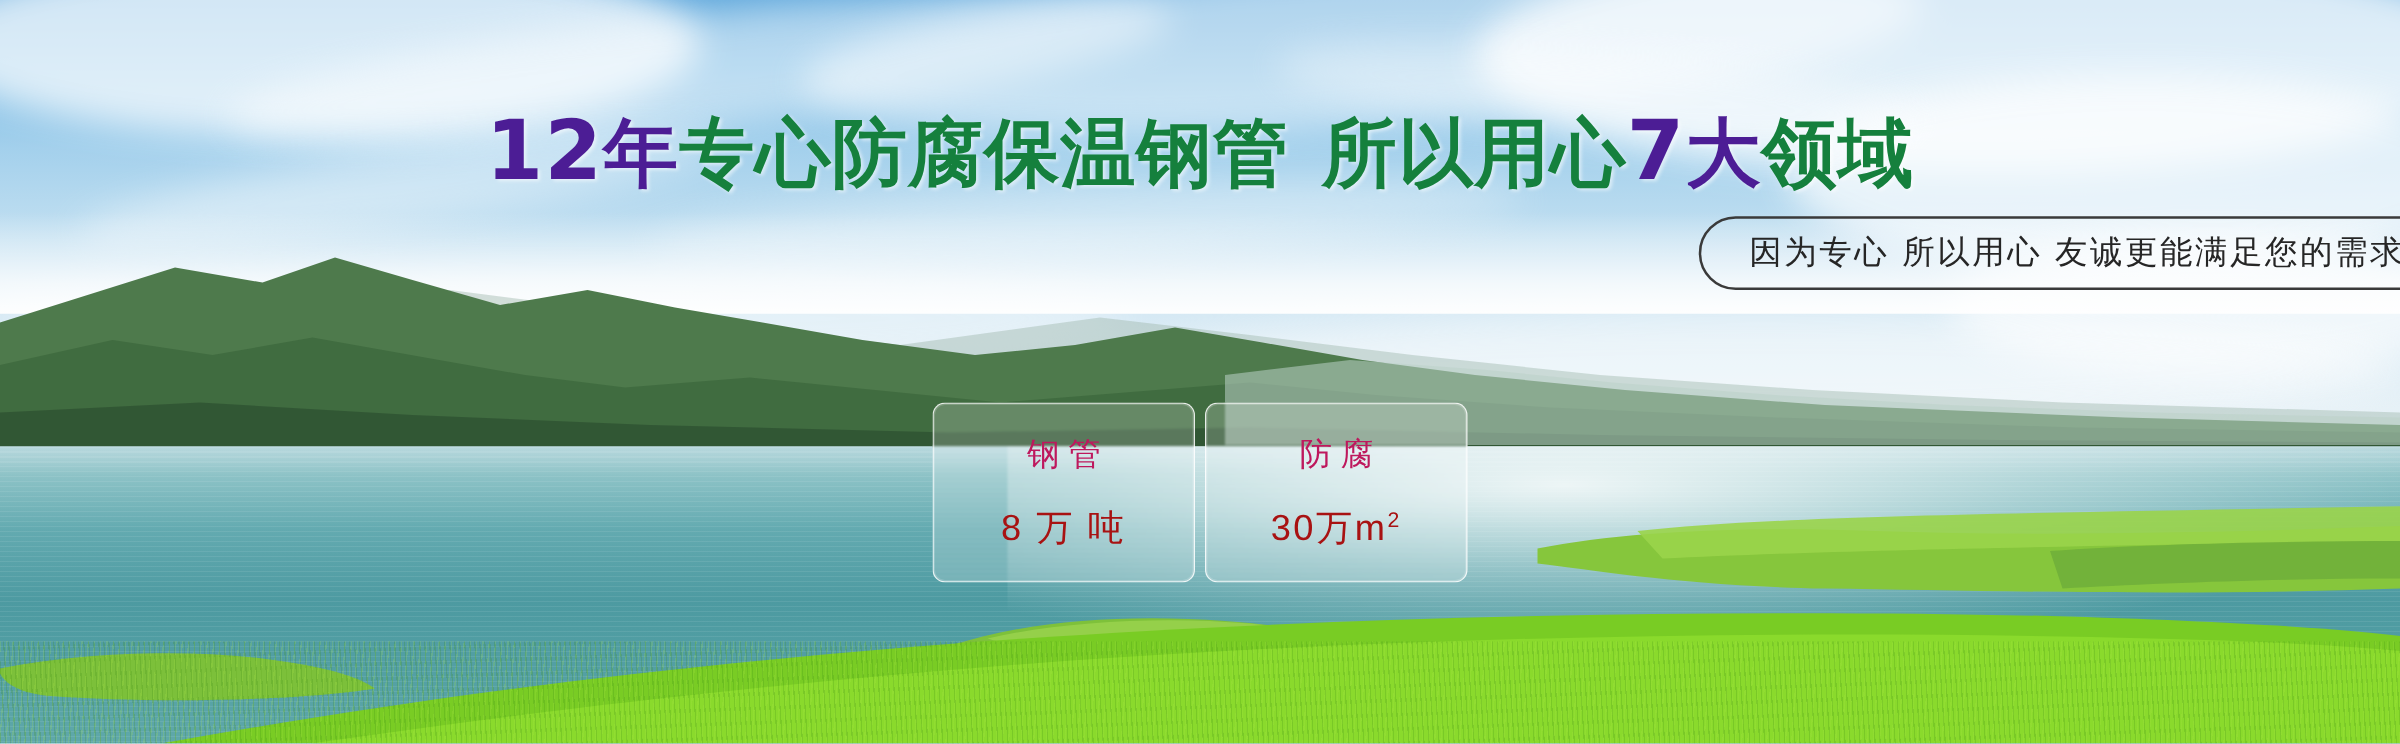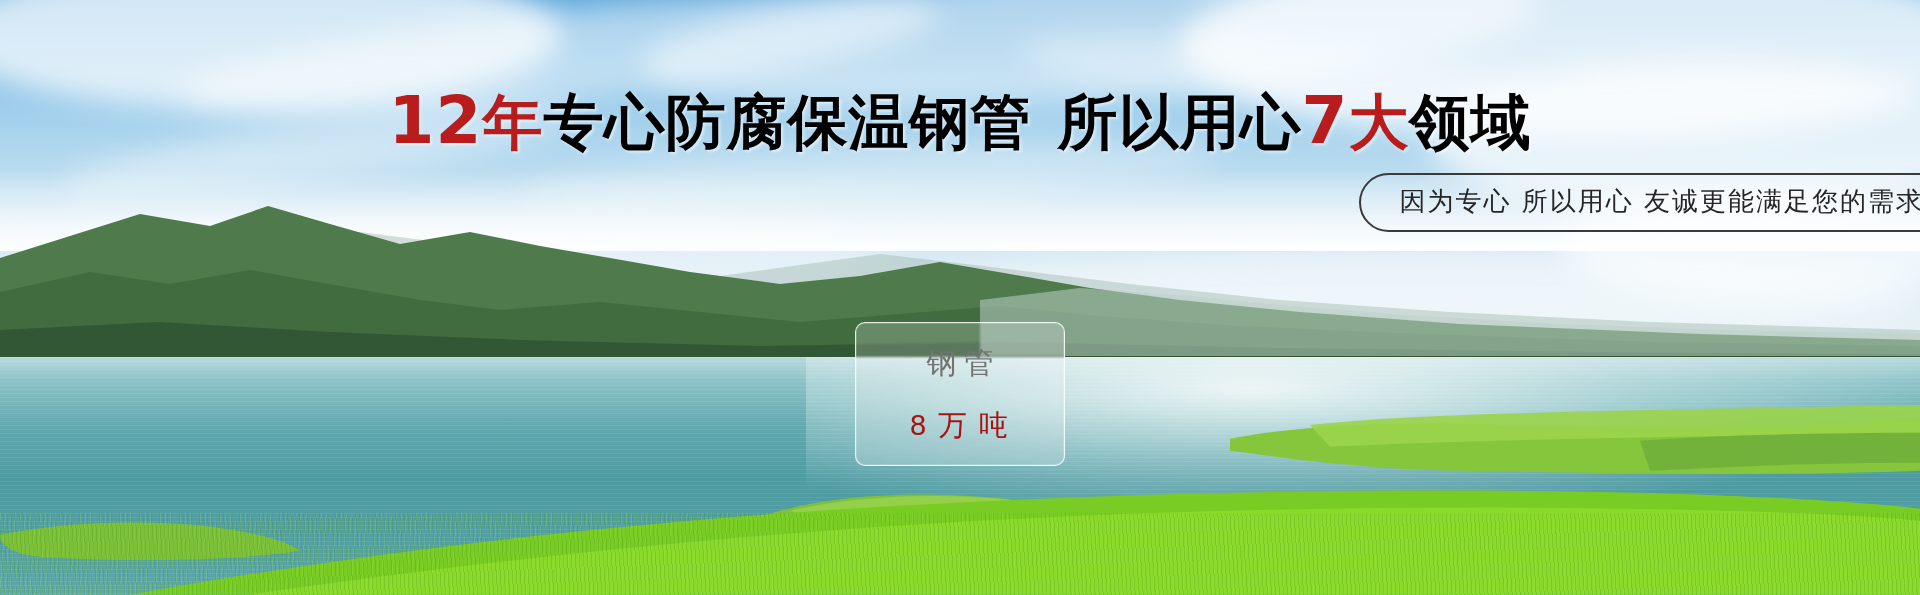--- a/index.html
+++ b/index.html
@@ -98,22 +98,22 @@
     position:absolute; top:88px; left:0; width:100%;
     text-align:center;
     font-family:"DejaVu Sans","Liberation Sans",sans-serif;
     font-weight:bold;
     font-size:60px;
     line-height:1;
     letter-spacing:1px;
     white-space:nowrap;
     text-shadow:2px 2px 3px rgba(255,255,255,.55);
   }
-  .hl-red{ color:#b91c1c; }
-  .hl-dark{ color:#000000; }
+  .hl-red{ color:#4c1d95; }
+  .hl-dark{ color:#15803d; }
   .hl-num{ font-size:66px; }
   .hl-gap{ display:inline-block; width:26px; }
 
   .subtitle-wrap{
     position:absolute; top:173px; left:0; width:100%;
     display:flex; justify-content:flex-end;padding-left:44px;
   }
   .subtitle{
     border:2px solid #3a3a3a;
     border-radius:30px;
@@ -137,21 +137,21 @@
     border:1px solid rgba(255,255,255,.85);
     border-radius:10px;
     background:rgba(255,255,255,.20);
     backdrop-filter:blur(1px);
     display:flex; flex-direction:column;
     align-items:center; justify-content:center;
     gap:22px;
     box-shadow:0 0 0 1px rgba(255,255,255,.18) inset;
   }
   .card-label{
-    font-size:30px; color:#737373; letter-spacing:7px;
+    font-size:26px; color:#be185d; letter-spacing:7px;
     font-family:Liberation Mono, monospace;
     text-indent:7px;
   }
   .card-value{
     font-size:29px; color:#a81212; letter-spacing:2px;
     font-family:Liberation Sans, sans-serif;
   }
   .card-value sup{ font-size:17px; vertical-align:super; }
 </style>
 </head>
@@ -221,17 +221,21 @@
       <div class="subtitle">因为专心 所以用心  友诚更能满足您的需求</div>
     </div>
 
     <div class="cards">
 
       <div class="card">
         <div class="card-label">钢管</div>
         <div class="card-value"><span>8 万 吨</span></div>
       </div>
 
+      <div class="card">
+        <div class="card-label">防腐</div>
+        <div class="card-value"><span>30万m</span><sup>2</sup></div>
+      </div>
 
 
     </div>
   </div>
 </div>
 
 </body></html>

